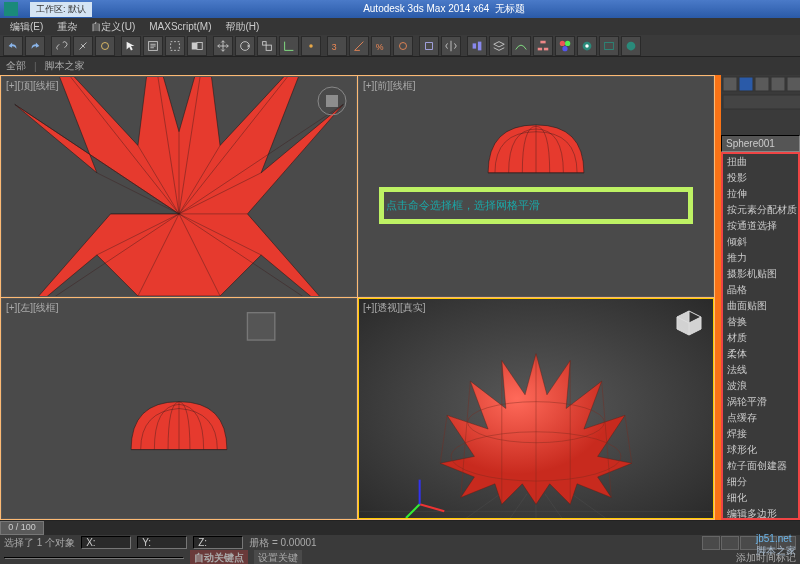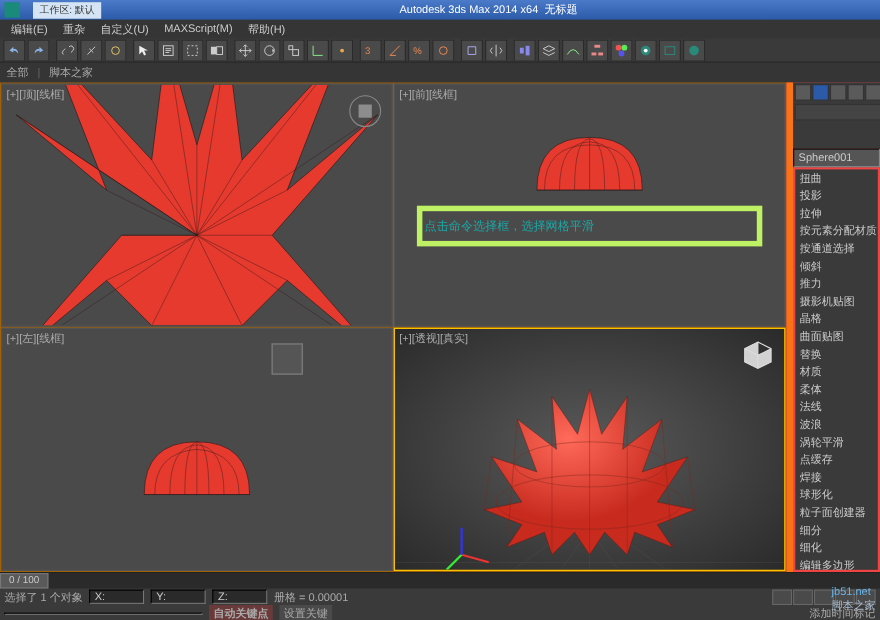--- a/index.html
+++ b/index.html
@@ -9,21 +9,21 @@
 .title-text{flex:1;text-align:center;}
 .doc-tab{margin-left:8px;background:#d4e4f4;color:#333;padding:1px 6px;font-size:9px;}
 .menu-bar{height:17px;background:#353535;display:flex;align-items:center;padding:0 4px;gap:2px;}
 .menu-item{color:#ccc;padding:13px 6px;font-size:10px;cursor:pointer;}
 .toolbar{height:22px;background:#3a3a3a;display:flex;align-items:center;padding:1px 2px;gap:0;border-bottom:1px solid #222;}
 .tb-btn{width:20px;height:20px;background:#4a4a4a;border:1px solid #2a2a2a;margin:0 1px;display:flex;align-items:center;justify-content:center;cursor:pointer;}
 .tb-btn svg{width:14px;height:14px;}
 .tb-sep{width:4px;}
 .sub-toolbar{height:18px;background:#353535;display:flex;align-items:center;padding:1px 6px;gap:8px;color:#aaa;font-size:10px;}
 .main-area{display:flex;height:445px;}
-.viewports{flex:1;display:grid;grid-template-columns:1fr 1fr;grid-template-rows:1fr 1fr;gap:1px;background:#a16207;padding:1px;}
+.viewports{flex:1;display:grid;grid-template-columns:1fr 1fr;grid-template-rows:1fr 1fr;gap:1px;background:#fdba74;padding:1px;}
 .viewport{background:#4a4a4a;position:relative;border:1px solid #555;overflow:hidden;}
 .viewport.active{border:1px solid #ffcc00;}
 .vp-label{position:absolute;top:2px;left:4px;color:#aaa;font-size:10px;z-index:5;}
 .vp-cube{position:absolute;top:8px;right:8px;width:32px;height:32px;z-index:5;}
 .callout{position:absolute;border:5px solid #bef264;color:#1aa8a8;padding:6px 2px;font-size:11px;z-index:6;}
 .grid-lines{position:absolute;inset:0;opacity:0.25;}
 .right-panel{width:85px;background:#ef4444;border-left:6px solid #f97316;display:flex;flex-direction:column;}
 .rp-tabs{height:60px;background:#3a3a3a;}
 .rp-title{background:#555;color:#ccc;padding:2px 4px;font-size:10px;border:1px inset #333;}
 .rp-list{flex:1;overflow-y:hidden;background:#3a3a3a;margin:2px;}

